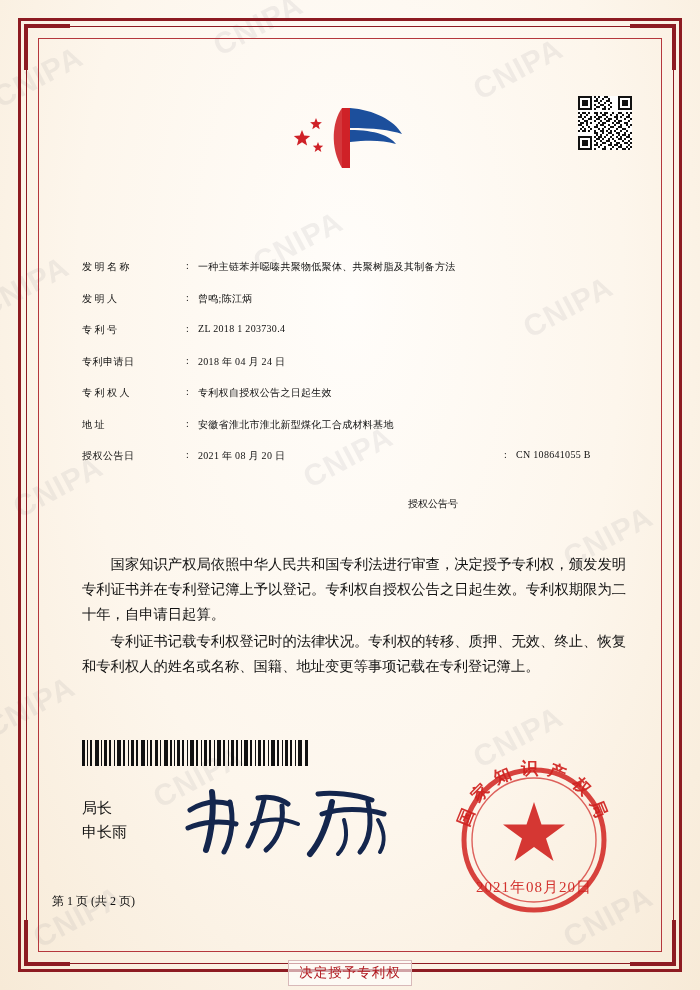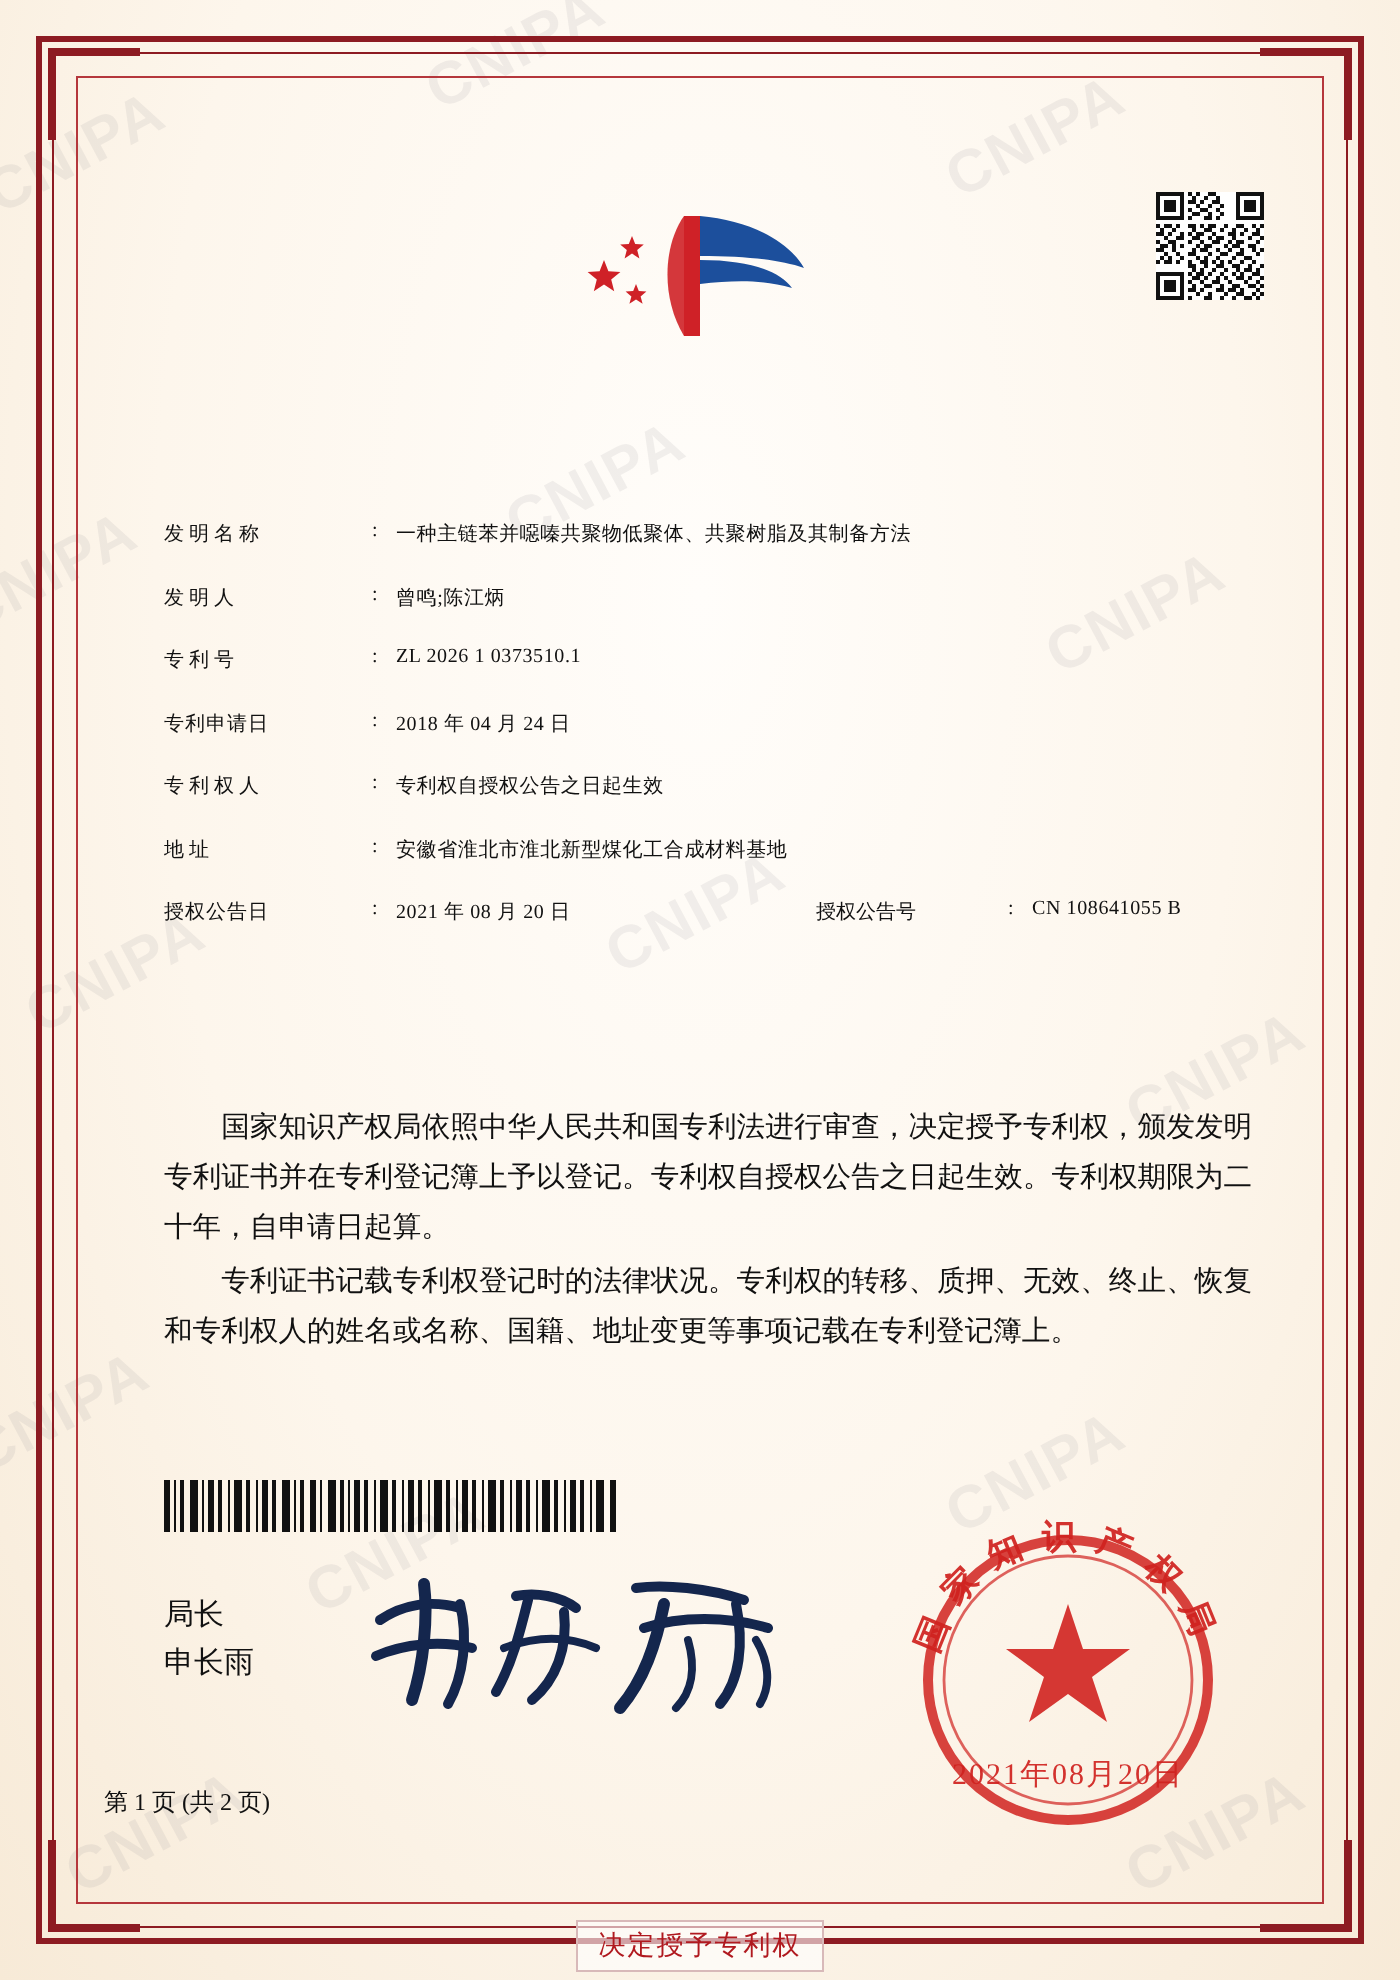--- a/index.html
+++ b/index.html
@@ -157,20 +157,21 @@
     letter-spacing: 0.3px;
   }
   .field-row.dual .field-value {
     flex: none;
     width: 210px;
   }
   .field-label2 {
     width: 96px;
     flex: none;
     white-space: nowrap;
+    margin-top: 48px;
   }
 
   
   .paragraphs {
     position: absolute;
     left: 30px;
     right: 22px;
     top: 500px;
     font-size: 14.3px;
     line-height: 25px;
@@ -490,21 +491,21 @@
 
       <div class="field-row">
         <div class="field-label">发 明 人</div>
         <div class="field-colon">:</div>
         <div class="field-value">曾鸣;陈江炳</div>
       </div>
 
       <div class="field-row">
         <div class="field-label">专 利 号</div>
         <div class="field-colon">:</div>
-        <div class="field-value">ZL 2026 1 0373510.1</div>
+        <div class="field-value">ZL 2018 1 203730.4</div>
       </div>
 
       <div class="field-row">
         <div class="field-label sp1">专利申请日</div>
         <div class="field-colon">:</div>
         <div class="field-value">2018 年 04 月 24 日</div>
       </div>
 
       <div class="field-row">
         <div class="field-label">专 利 权 人</div>

